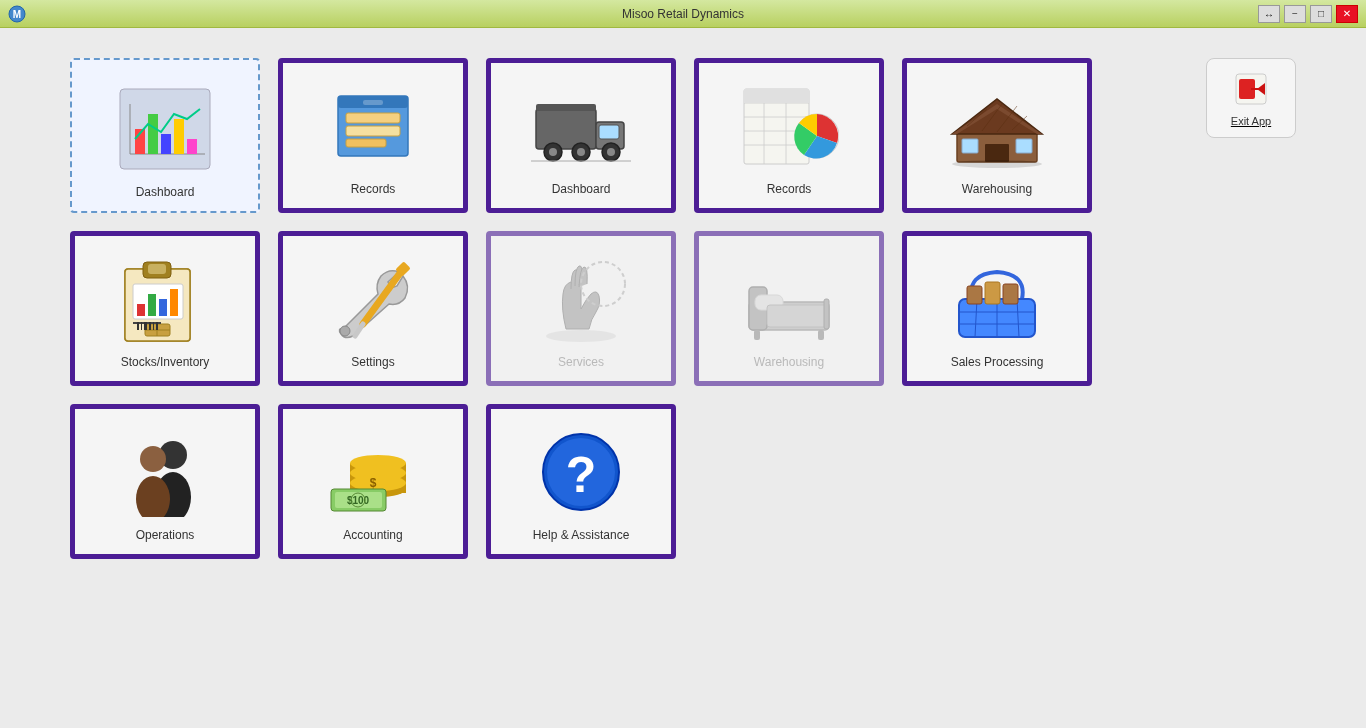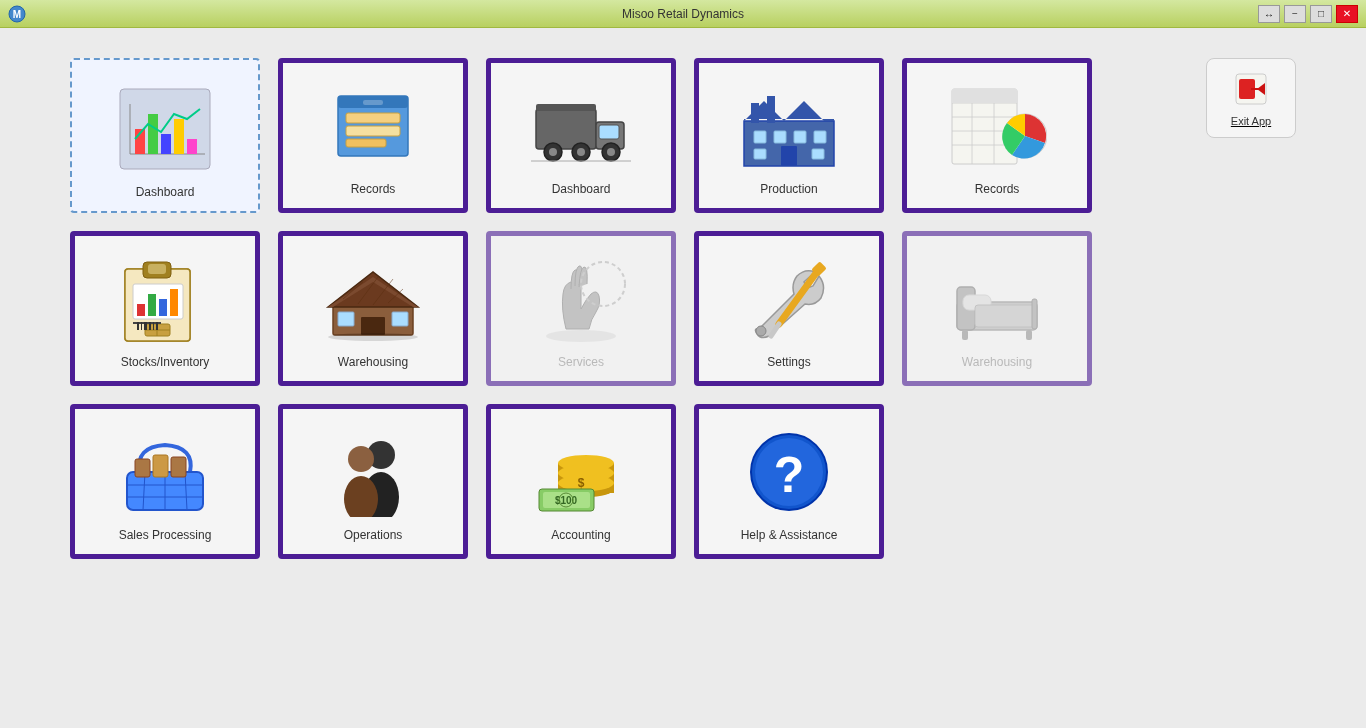--- a/index.html
+++ b/index.html
@@ -228,44 +228,20 @@
           <circle cx="50" cy="68" r="4" fill="#888"></circle>
           <circle cx="80" cy="68" r="9" fill="#333" stroke="#222" stroke-width="1.5"></circle>
           <circle cx="80" cy="68" r="4" fill="#888"></circle>
 
           <line x1="0" y1="77" x2="100" y2="77" stroke="#aaa" stroke-width="1"></line>
         </svg>
       </div>
       <span class="tile-label">Dashboard</span>
     </div>
 
-    <div class="tile">
-      <div class="tile-icon">
-        <svg width="100" height="90" viewBox="0 0 100 90">
-
-          <rect x="5" y="40" width="90" height="45" fill="#4466aa" stroke="#2244aa" stroke-width="1.5"></rect>
-
-          <polygon points="5,40 25,20 45,40 65,20 85,40 95,40 95,38 5,38" fill="#3355aa"></polygon>
-
-          <rect x="12" y="22" width="8" height="20" fill="#3355aa"></rect>
-          <rect x="28" y="15" width="8" height="27" fill="#3355aa"></rect>
-
-          <rect x="15" y="50" width="12" height="12" rx="1" fill="#aaddff" stroke="#88bbdd" stroke-width="1"></rect>
-          <rect x="35" y="50" width="12" height="12" rx="1" fill="#aaddff" stroke="#88bbdd" stroke-width="1"></rect>
-          <rect x="55" y="50" width="12" height="12" rx="1" fill="#aaddff" stroke="#88bbdd" stroke-width="1"></rect>
-          <rect x="75" y="50" width="12" height="12" rx="1" fill="#aaddff" stroke="#88bbdd" stroke-width="1"></rect>
-
-          <rect x="42" y="65" width="16" height="20" rx="1" fill="#2244aa"></rect>
-
-          <rect x="15" y="68" width="12" height="10" rx="1" fill="#aaddff" stroke="#88bbdd" stroke-width="1"></rect>
-          <rect x="73" y="68" width="12" height="10" rx="1" fill="#aaddff" stroke="#88bbdd" stroke-width="1"></rect>
-        </svg>
-      </div>
-      <span class="tile-label">Production</span>
-    </div>
 
     <div class="tile">
       <div class="tile-icon">
         <svg width="100" height="90" viewBox="0 0 100 90">
 
           <rect x="5" y="8" width="65" height="75" rx="2" fill="#f5f5f0" stroke="#ccc" stroke-width="1"></rect>
 
           <line x1="5" y1="22" x2="70" y2="22" stroke="#ccc" stroke-width="0.8"></line>
           <line x1="5" y1="36" x2="70" y2="36" stroke="#ccc" stroke-width="0.8"></line>
           <line x1="5" y1="50" x2="70" y2="50" stroke="#ccc" stroke-width="0.8"></line>
@@ -276,20 +252,45 @@
           <rect x="5" y="8" width="65" height="14" fill="#e0e0e0"></rect>
 
           <circle cx="78" cy="55" r="22" fill="white" stroke="#ccc" stroke-width="1"></circle>
           <path d="M78,55 L78,33 A22,22 0 0,1 98,62 Z" fill="#dd3333"></path>
           <path d="M78,55 L98,62 A22,22 0 0,1 65,74 Z" fill="#3399dd"></path>
           <path d="M78,55 L65,74 A22,22 0 0,1 60,42 Z" fill="#33cc66"></path>
           <path d="M78,55 L60,42 A22,22 0 0,1 78,33 Z" fill="#ffcc00"></path>
         </svg>
       </div>
       <span class="tile-label">Records</span>
+    </div>
+
+    <div class="tile">
+      <div class="tile-icon">
+        <svg width="100" height="85" viewBox="0 0 100 85">
+
+          <rect x="10" y="48" width="80" height="30" rx="2" fill="#8B5E3C" stroke="#6B4020" stroke-width="1.5"></rect>
+
+          <polygon points="5,50 50,15 95,50" fill="#6B3A1F" stroke="#4a2810" stroke-width="1.5"></polygon>
+          <polygon points="5,50 50,20 95,50 90,50 50,25 10,50" fill="#7B4A2F"></polygon>
+
+          <line x1="20" y1="42" x2="40" y2="25" stroke="#5a2e10" stroke-width="1" opacity="0.5"></line>
+          <line x1="35" y1="47" x2="55" y2="20" stroke="#5a2e10" stroke-width="1" opacity="0.5"></line>
+          <line x1="50" y1="48" x2="70" y2="22" stroke="#5a2e10" stroke-width="1" opacity="0.5"></line>
+          <line x1="65" y1="46" x2="80" y2="32" stroke="#5a2e10" stroke-width="1" opacity="0.5"></line>
+
+          <rect x="38" y="60" width="24" height="18" rx="1" fill="#4a2810"></rect>
+
+          <rect x="15" y="55" width="16" height="14" rx="1" fill="#aaddff" stroke="#88aacc" stroke-width="1"></rect>
+          <rect x="69" y="55" width="16" height="14" rx="1" fill="#aaddff" stroke="#88aacc" stroke-width="1"></rect>
+
+          <ellipse cx="50" cy="80" rx="45" ry="4" fill="#00000020"></ellipse>
+        </svg>
+      </div>
+      <span class="tile-label">Warehousing</span>
     </div>
 
     <div class="tile">
       <div class="tile-icon">
         <svg width="100" height="90" viewBox="0 0 100 90">
 
           <rect x="10" y="15" width="65" height="72" rx="3" fill="#c8a040" stroke="#a08020" stroke-width="1.5"></rect>
           <rect x="10" y="15" width="65" height="72" rx="3" fill="#f5e8c0" stroke="#a08020" stroke-width="1.5"></rect>
 
           <rect x="28" y="8" width="28" height="16" rx="4" fill="#a08020" stroke="#806010" stroke-width="1"></rect>
@@ -311,77 +312,52 @@
           <rect x="26" y="68" width="1" height="8" fill="#333"></rect>
           <rect x="29" y="68" width="3" height="8" fill="#333"></rect>
           <rect x="34" y="68" width="2" height="8" fill="#333"></rect>
           <rect x="38" y="68" width="1" height="8" fill="#333"></rect>
           <rect x="41" y="68" width="2" height="8" fill="#333"></rect>
         </svg>
       </div>
       <span class="tile-label">Stocks/Inventory</span>
     </div>
 
-    <div class="tile">
-      <div class="tile-icon">
-        <svg width="100" height="85" viewBox="0 0 100 85">
-
-          <rect x="10" y="48" width="80" height="30" rx="2" fill="#8B5E3C" stroke="#6B4020" stroke-width="1.5"></rect>
-
-          <polygon points="5,50 50,15 95,50" fill="#6B3A1F" stroke="#4a2810" stroke-width="1.5"></polygon>
-          <polygon points="5,50 50,20 95,50 90,50 50,25 10,50" fill="#7B4A2F"></polygon>
-
-          <line x1="20" y1="42" x2="40" y2="25" stroke="#5a2e10" stroke-width="1" opacity="0.5"></line>
-          <line x1="35" y1="47" x2="55" y2="20" stroke="#5a2e10" stroke-width="1" opacity="0.5"></line>
-          <line x1="50" y1="48" x2="70" y2="22" stroke="#5a2e10" stroke-width="1" opacity="0.5"></line>
-          <line x1="65" y1="46" x2="80" y2="32" stroke="#5a2e10" stroke-width="1" opacity="0.5"></line>
-
-          <rect x="38" y="60" width="24" height="18" rx="1" fill="#4a2810"></rect>
-
-          <rect x="15" y="55" width="16" height="14" rx="1" fill="#aaddff" stroke="#88aacc" stroke-width="1"></rect>
-          <rect x="69" y="55" width="16" height="14" rx="1" fill="#aaddff" stroke="#88aacc" stroke-width="1"></rect>
-
-          <ellipse cx="50" cy="80" rx="45" ry="4" fill="#00000020"></ellipse>
-        </svg>
-      </div>
-      <span class="tile-label">Warehousing</span>
-    </div>
-
+
+    <div class="tile">
+      <div class="tile-icon">
+        <svg width="100" height="90" viewBox="0 0 100 90">
+
+          <path d="M20,75 L55,40 Q52,30 58,22 Q66,14 76,18 L65,28 L68,34 L74,32 L80,22 Q88,32 82,44 Q76,52 66,50 L30,82 Q22,86 18,80 Q14,74 20,75 Z" fill="#cccccc" stroke="#999" stroke-width="1.5"></path>
+          <circle cx="22" cy="77" r="5" fill="#aaa" stroke="#888" stroke-width="1"></circle>
+
+          <line x1="80" y1="15" x2="40" y2="70" stroke="#e8a820" stroke-width="7" stroke-linecap="round"></line>
+          <line x1="40" y1="70" x2="32" y2="82" stroke="#c8c8c8" stroke-width="5" stroke-linecap="round"></line>
+          <rect x="74" y="10" width="12" height="10" rx="2" fill="#e8a820" transform="rotate(-45 80 15)"></rect>
+        </svg>
+      </div>
+      <span class="tile-label">Settings</span>
+    </div>
 
     <div class="tile disabled">
       <div class="tile-icon">
         <svg width="100" height="90" viewBox="0 0 100 90">
 
           <ellipse cx="50" cy="82" rx="35" ry="6" fill="#ccc" opacity="0.5"></ellipse>
 
           <path d="M35,75 Q30,55 32,40 Q33,30 40,28 Q48,26 50,35 L50,55 Q55,45 60,40 Q66,35 68,42 Q70,50 65,58 Q60,65 58,75 Z" fill="#aaa" stroke="#888" stroke-width="1"></path>
 
           <path d="M40,35 Q40,18 44,16 Q48,14 48,28" fill="#aaa" stroke="#888" stroke-width="1"></path>
           <path d="M44,32 Q44,14 48,12 Q52,10 52,28" fill="#aaa" stroke="#888" stroke-width="1"></path>
           <path d="M48,33 Q49,14 53,13 Q57,12 56,30" fill="#aaa" stroke="#888" stroke-width="1"></path>
 
           <circle cx="72" cy="30" r="22" fill="none" stroke="#bbb" stroke-width="2" stroke-dasharray="4,3"></circle>
         </svg>
       </div>
       <span class="tile-label">Services</span>
-    </div>
-
-    <div class="tile">
-      <div class="tile-icon">
-        <svg width="100" height="90" viewBox="0 0 100 90">
-
-          <path d="M20,75 L55,40 Q52,30 58,22 Q66,14 76,18 L65,28 L68,34 L74,32 L80,22 Q88,32 82,44 Q76,52 66,50 L30,82 Q22,86 18,80 Q14,74 20,75 Z" fill="#cccccc" stroke="#999" stroke-width="1.5"></path>
-          <circle cx="22" cy="77" r="5" fill="#aaa" stroke="#888" stroke-width="1"></circle>
-
-          <line x1="80" y1="15" x2="40" y2="70" stroke="#e8a820" stroke-width="7" stroke-linecap="round"></line>
-          <line x1="40" y1="70" x2="32" y2="82" stroke="#c8c8c8" stroke-width="5" stroke-linecap="round"></line>
-          <rect x="74" y="10" width="12" height="10" rx="2" fill="#e8a820" transform="rotate(-45 80 15)"></rect>
-        </svg>
-      </div>
-      <span class="tile-label">Settings</span>
     </div>
 
     <div class="tile disabled">
       <div class="tile-icon">
         <svg width="100" height="85" viewBox="0 0 100 85">
 
           <rect x="10" y="45" width="80" height="28" rx="4" fill="#bbb" stroke="#999" stroke-width="1.5"></rect>
 
           <rect x="10" y="30" width="18" height="43" rx="4" fill="#aaa" stroke="#888" stroke-width="1.5"></rect>
 

